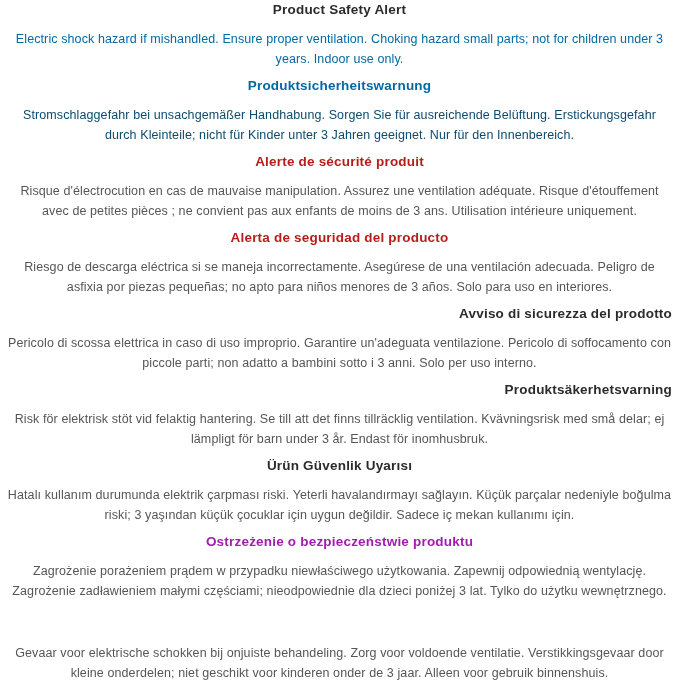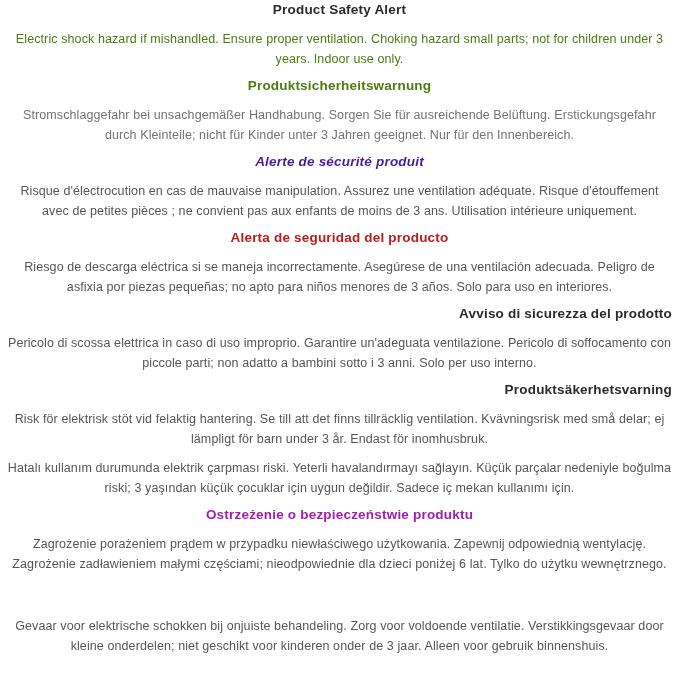--- a/index.html
+++ b/index.html
@@ -39,53 +39,54 @@
     letter-spacing: 0.1px;
     margin: 0 0 9px 0;
   }
 </style>
 </head>
 <body style="background: rgb(255, 255, 255);">
 
 <main class="page" id="sections-root">
   <section class="alert-section">
     <h2 class="alert-heading" style="color: rgb(43, 43, 43);">Product Safety Alert</h2>
-    <p class="alert-body" style="color: #4d7c0f;">Electric shock hazard if mishandled. Ensure proper ventilation. Choking hazard small parts; not for children under 3 years. Indoor use only.</p>
+    <p class="alert-body" style="color: #0369a1;">Electric shock hazard if mishandled. Ensure proper ventilation. Choking hazard small parts; not for children under 3 years. Indoor use only.</p>
   </section>
 
   <section class="alert-section">
-    <h2 class="alert-heading" style="color: #4d7c0f;">Produktsicherheitswarnung</h2>
-    <p class="alert-body" style="color: #737373;">Stromschlaggefahr bei unsachgemäßer Handhabung. Sorgen Sie für ausreichende Belüftung. Erstickungsgefahr durch Kleinteile; nicht für Kinder unter 3 Jahren geeignet. Nur für den Innenbereich.</p>
+    <h2 class="alert-heading" style="color: #0369a1;">Produktsicherheitswarnung</h2>
+    <p class="alert-body" style="color: #0c4a6e;">Stromschlaggefahr bei unsachgemäßer Handhabung. Sorgen Sie für ausreichende Belüftung. Erstickungsgefahr durch Kleinteile; nicht für Kinder unter 3 Jahren geeignet. Nur für den Innenbereich.</p>
   </section>
 
   <section class="alert-section">
-    <h2 class="alert-heading" style="color: #4c1d95; font-style: italic;">Alerte de sécurité produit</h2>
+    <h2 class="alert-heading" style="color: #b91c1c;">Alerte de sécurité produit</h2>
     <p class="alert-body" style="color: rgb(86, 86, 86);">Risque d'électrocution en cas de mauvaise manipulation. Assurez une ventilation adéquate. Risque d'étouffement avec de petites pièces ; ne convient pas aux enfants de moins de 3 ans. Utilisation intérieure uniquement.</p>
   </section>
 
   <section class="alert-section">
     <h2 class="alert-heading" style="color: #b91c1c;">Alerta de seguridad del producto</h2>
     <p class="alert-body" style="color: rgb(86, 86, 86);">Riesgo de descarga eléctrica si se maneja incorrectamente. Asegúrese de una ventilación adecuada. Peligro de asfixia por piezas pequeñas; no apto para niños menores de 3 años. Solo para uso en interiores.</p>
   </section>
 
   <section class="alert-section">
     <h2 class="alert-heading" style="color: rgb(43, 43, 43); text-align: right;">Avviso di sicurezza del prodotto</h2>
     <p class="alert-body" style="color: rgb(86, 86, 86);">Pericolo di scossa elettrica in caso di uso improprio. Garantire un'adeguata ventilazione. Pericolo di soffocamento con piccole parti; non adatto a bambini sotto i 3 anni. Solo per uso interno.</p>
   </section>
 
   <section class="alert-section">
     <h2 class="alert-heading" style="color: rgb(43, 43, 43); text-align: right;">Produktsäkerhetsvarning</h2>
     <p class="alert-body" style="color: rgb(86, 86, 86);">Risk för elektrisk stöt vid felaktig hantering. Se till att det finns tillräcklig ventilation. Kvävningsrisk med små delar; ej lämpligt för barn under 3 år. Endast för inomhusbruk.</p>
   </section>
 
   <section class="alert-section">
+    <h2 class="alert-heading" style="color: rgb(43, 43, 43);">Ürün Güvenlik Uyarısı</h2>
     <p class="alert-body" style="color: rgb(86, 86, 86);">Hatalı kullanım durumunda elektrik çarpması riski. Yeterli havalandırmayı sağlayın. Küçük parçalar nedeniyle boğulma riski; 3 yaşından küçük çocuklar için uygun değildir. Sadece iç mekan kullanımı için.</p>
   </section>
 
   <section class="alert-section">
     <h2 class="alert-heading" style="color: #a21caf;">Ostrzeżenie o bezpieczeństwie produktu</h2>
-    <p class="alert-body" style="color: rgb(86, 86, 86);">Zagrożenie porażeniem prądem w przypadku niewłaściwego użytkowania. Zapewnij odpowiednią wentylację. Zagrożenie zadławieniem małymi częściami; nieodpowiednie dla dzieci poniżej 6 lat. Tylko do użytku wewnętrznego.</p>
+    <p class="alert-body" style="color: rgb(86, 86, 86);">Zagrożenie porażeniem prądem w przypadku niewłaściwego użytkowania. Zapewnij odpowiednią wentylację. Zagrożenie zadławieniem małymi częściami; nieodpowiednie dla dzieci poniżej 3 lat. Tylko do użytku wewnętrznego.</p>
   </section>
 
   <section class="alert-section">
     <p class="alert-body" style="color: rgb(86, 86, 86); margin-top: 42px;">Gevaar voor elektrische schokken bij onjuiste behandeling. Zorg voor voldoende ventilatie. Verstikkingsgevaar door kleine onderdelen; niet geschikt voor kinderen onder de 3 jaar. Alleen voor gebruik binnenshuis.</p>
   </section>
 </main>
 
 </body></html>

